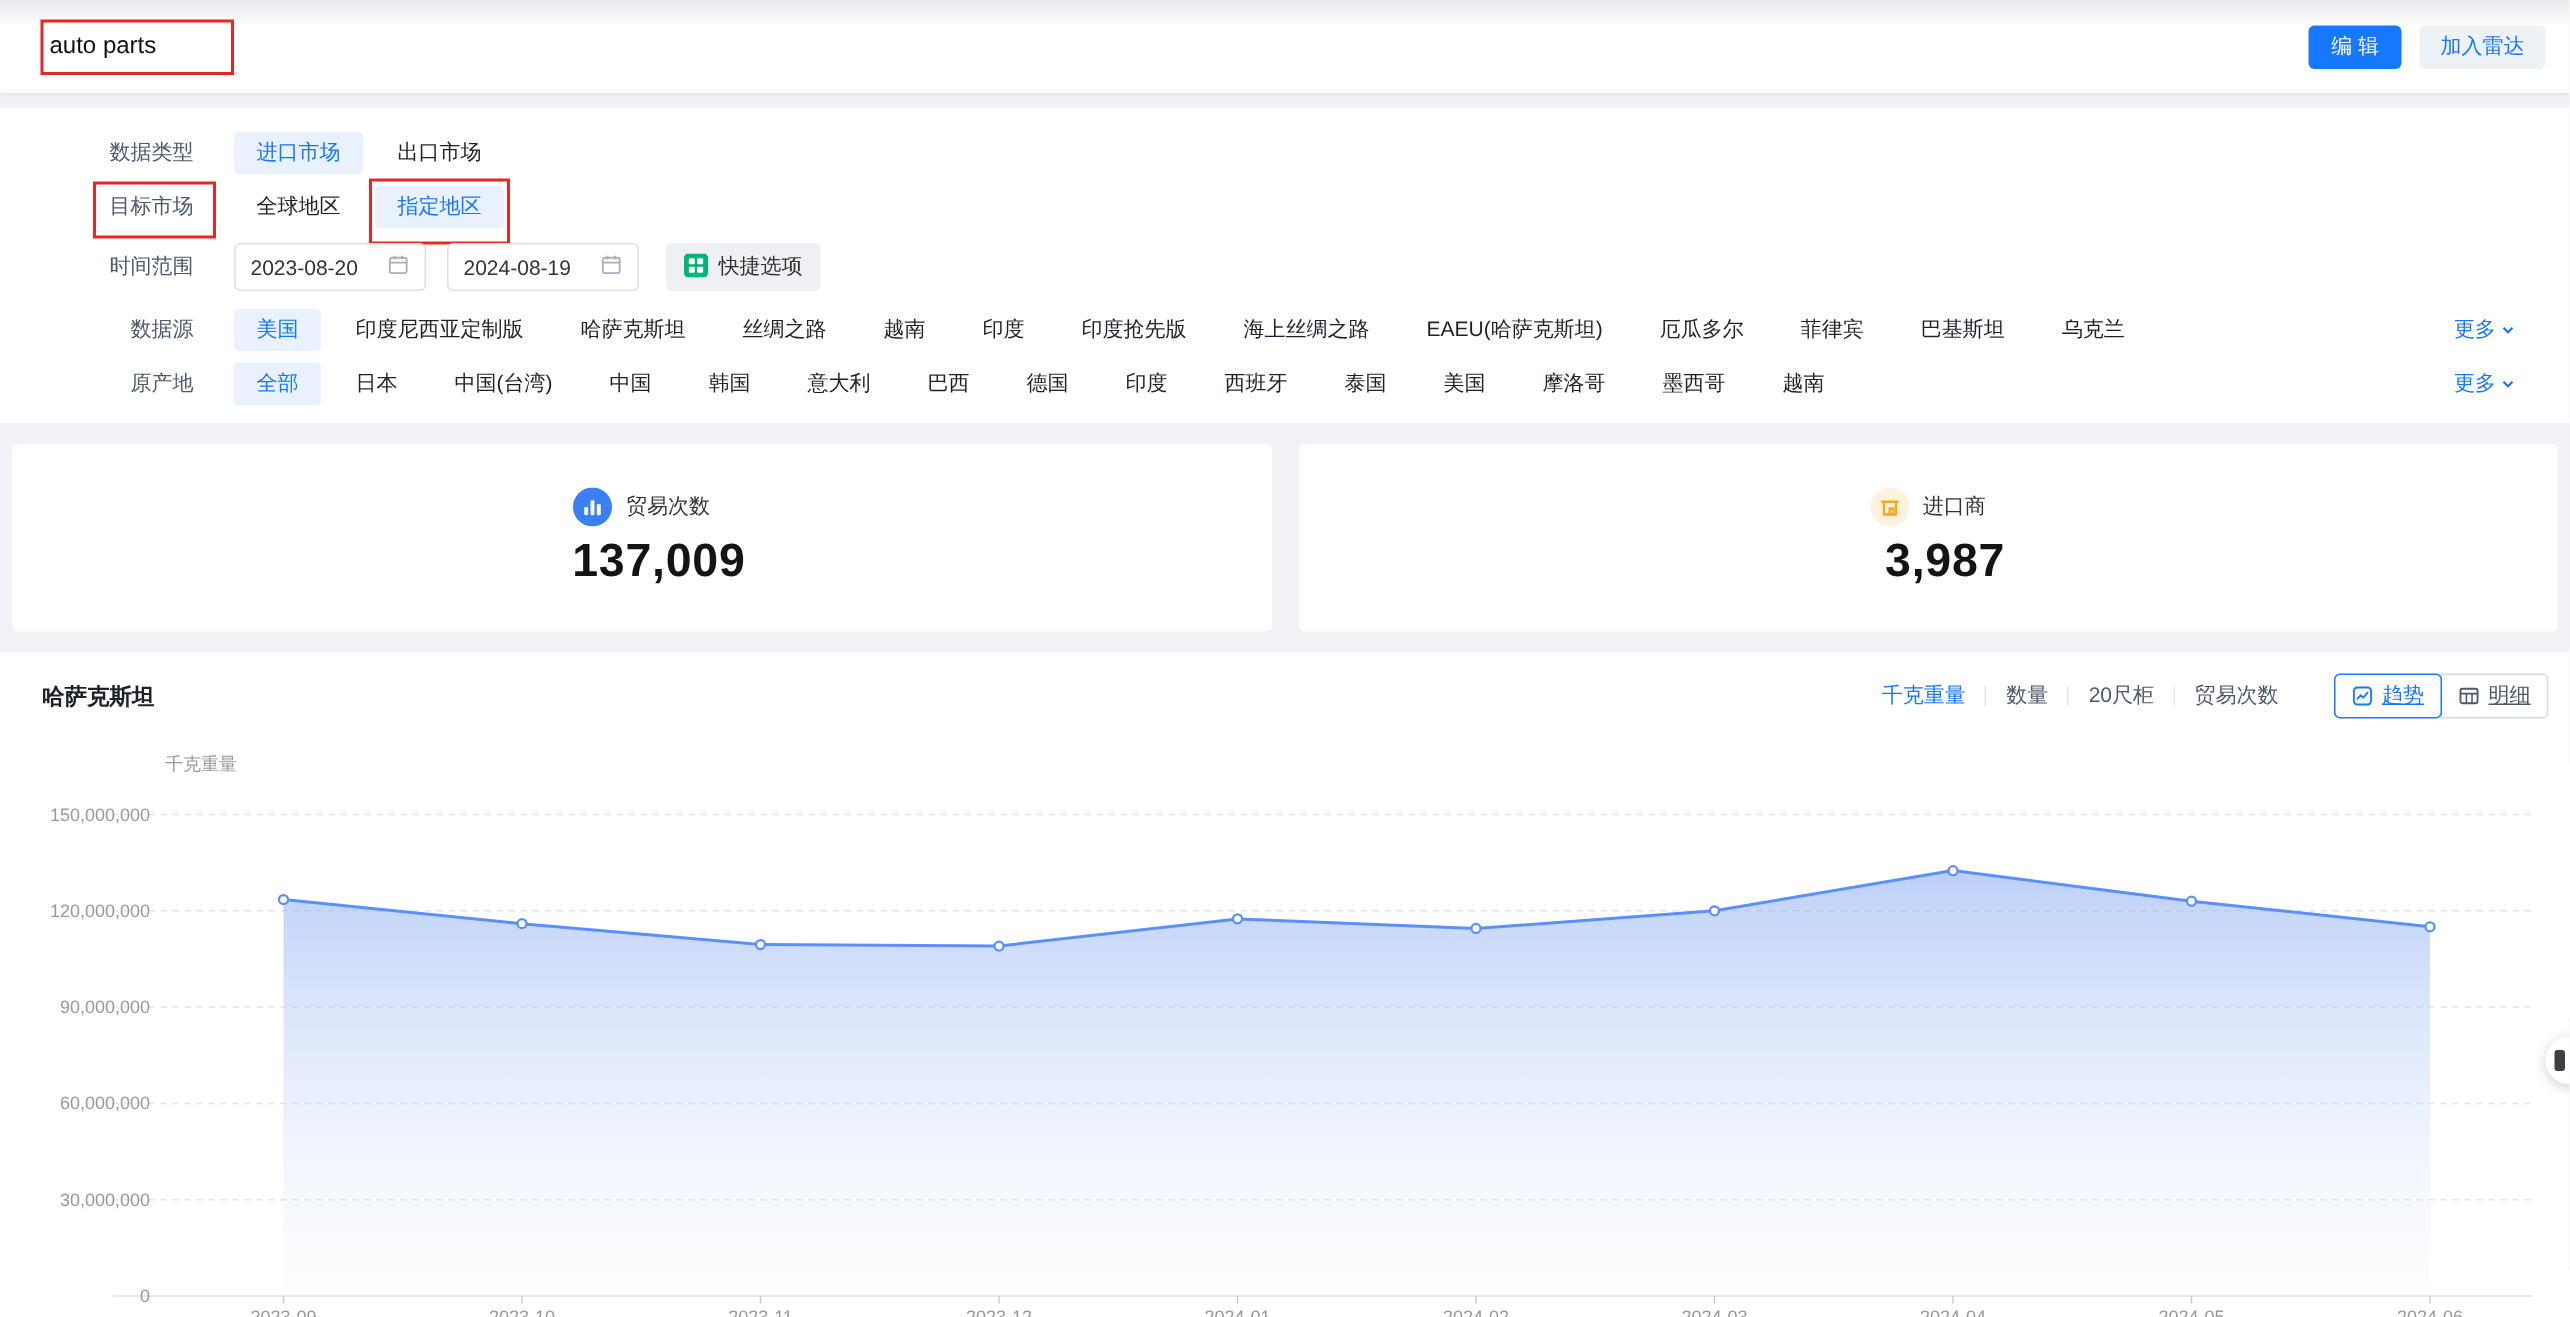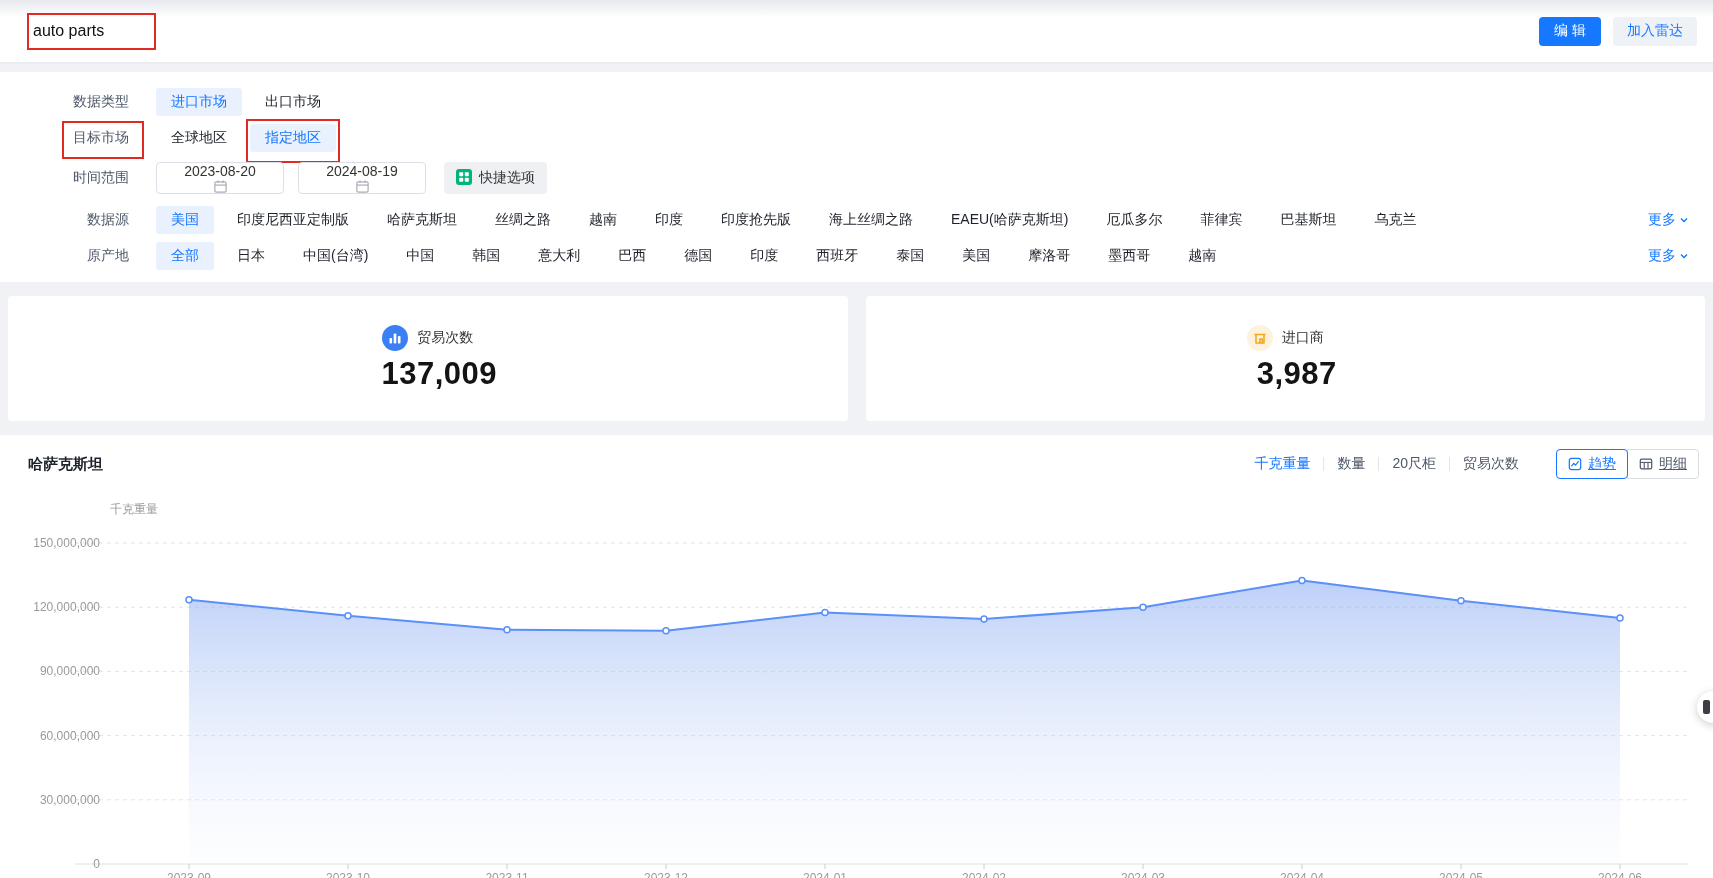--- a/index.html
+++ b/index.html
@@ -19,23 +19,23 @@
   .filter-card { background:#fff; margin-top:10px; padding:16px 16px 12px; position:relative; }
   .frow { display:flex; align-items:center; margin-bottom:8px; position:relative; }
   .flabel { width:113px; text-align:right; flex-shrink:0; font-size:14px; color:#4e5969; white-space:nowrap; }
   .annot-wrap { position:relative; display:inline-block; }
   .annot-wrap::after { content:''; position:absolute; inset:-8px -15px -12px -11px; border:2px solid #e02a23; pointer-events:none; }
   .fopts { display:flex; align-items:center; margin-left:27px; flex-wrap:nowrap; }
   .opt { font-size:14px; color:#1d2129; padding:5px 15px; margin-right:8px; border-radius:3px; cursor:pointer; white-space:nowrap; }
   .opt.sel { background:#e8f1fd; color:#1677ff; }
   .opt.annotated { position:relative; }
   .opt.annotated::after { content:''; position:absolute; inset:-5px -4px -11px -4px; border:2px solid #e02a23; pointer-events:none; }
-  .date-input { width:128px; height:32px; border:1px solid #dcdfe6; border-radius:4px; display:flex; align-items:center; justify-content:space-between; padding:0 10px; font-size:14px; color:#333; margin-right:14px; background:#fff; cursor:pointer;flex-direction:column; }
+  .date-input { width:128px; height:32px; border:1px solid #dcdfe6; border-radius:4px; display:flex; align-items:center; justify-content:space-between; padding:0 10px; font-size:14px; color:#333; margin-right:14px; background:#fff; cursor:pointer; }
   .quick-btn { height:32px; background:#eef0f3; border:none; border-radius:4px; display:flex; align-items:center; gap:7px; padding:12px 12px; font-size:14px; color:#333; margin-left:4px; cursor:pointer; font-family:inherit; }
-  .more { position:absolute; right:8px; top:50%; transform:translateY(-50%); color:#1677ff; font-size:14px; display:flex; align-items:center; gap:3px; cursor:pointer; white-space:nowrap; }
+  .more { position:absolute; right:20px; top:50%; transform:translateY(-50%); color:#1677ff; font-size:14px; display:flex; align-items:center; gap:3px; cursor:pointer; white-space:nowrap; }
 
   
   .stats-row { display:flex; gap:18px; margin:14px 8px 0; }
   .stat-card { flex:1; background:#fff; border-radius:4px; height:125px; display:flex; flex-direction:column; align-items:center; justify-content:center; }
   .stat-top { display:flex; align-items:center; gap:9px; }
   .stat-icon { width:26px; height:26px; display:inline-flex; }
   .stat-label { font-size:14px; color:#333; }
   .stat-value { font-size:31px; font-weight:700; color:#141414; margin-top:5px; letter-spacing:.5px;margin-left:23px; }
 
   

